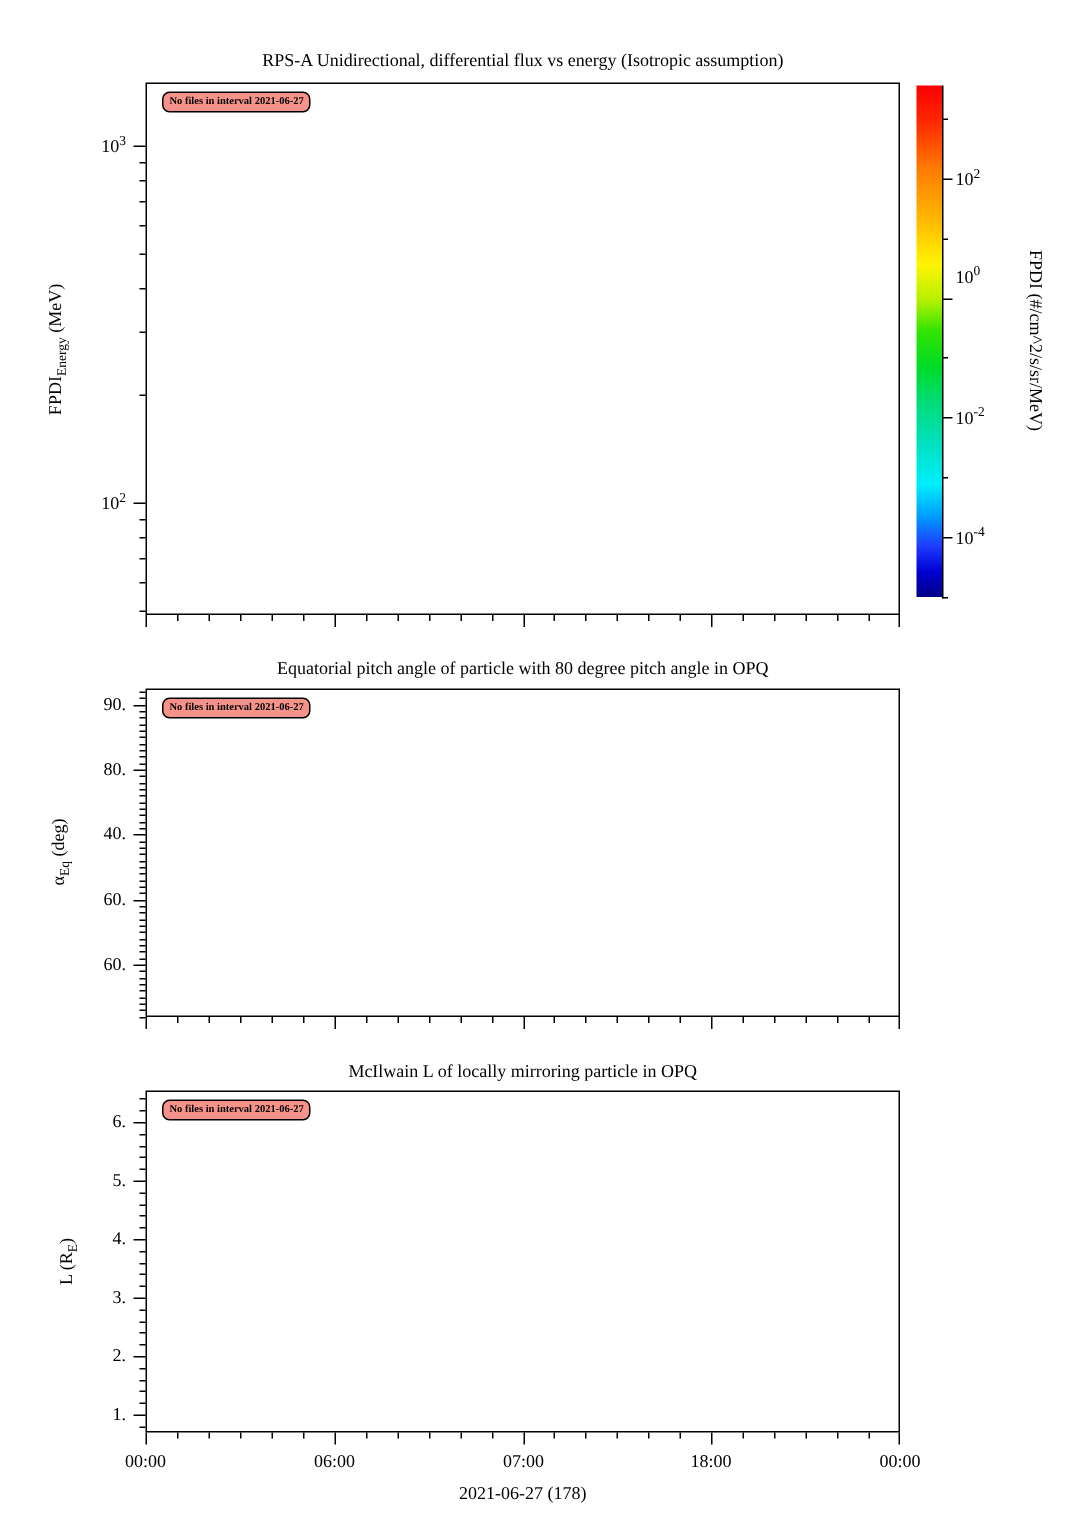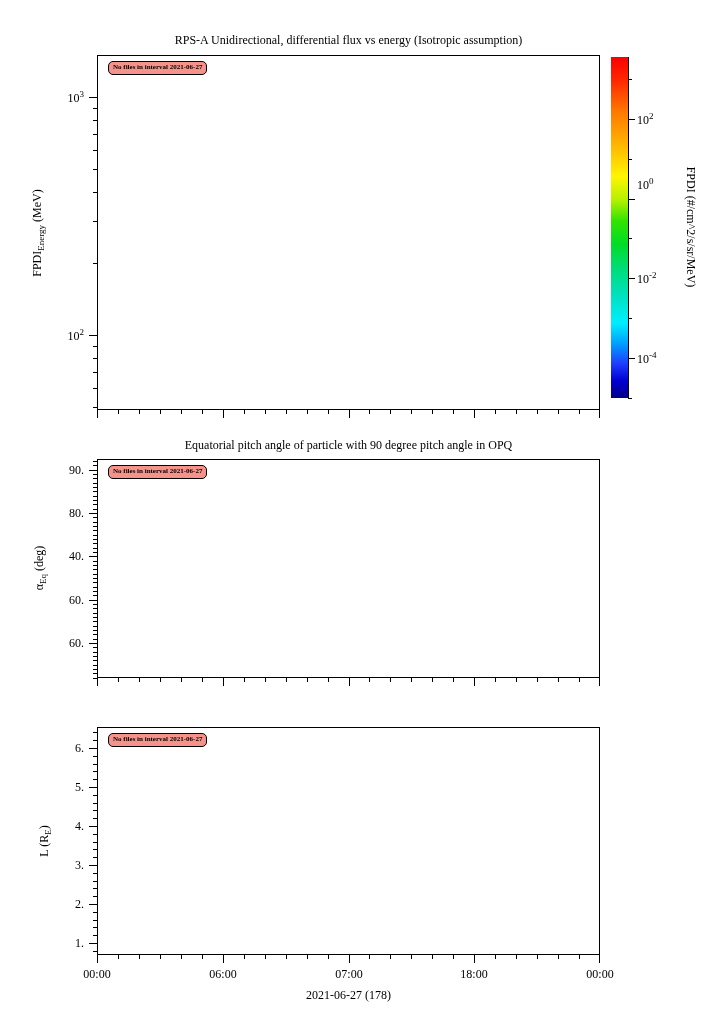--- a/index.html
+++ b/index.html
@@ -58,26 +58,27 @@
   <div class="panel-title" id="title0">RPS-A Unidirectional, differential flux vs energy (Isotropic assumption)</div>
   <div class="plot-box" id="box0">
     <div class="annotation" style="background: rgb(245, 146, 138); border-color: rgb(0, 0, 0); color: rgb(0, 0, 0);">No files in interval 2021-06-27</div>
   </div>
   <div class="ylabel" id="ylabel0">FPDI<sub>Energy</sub> (MeV)</div>
 
   <div id="cbar" style="background: linear-gradient(rgb(250, 0, 0) 0%, rgb(255, 40, 0) 7%, rgb(255, 120, 0) 16%, rgb(255, 170, 0) 24%, rgb(255, 210, 0) 30%, rgb(255, 245, 0) 35%, rgb(180, 240, 0) 42%, rgb(50, 228, 0) 48%, rgb(0, 220, 40) 55%, rgb(0, 220, 120) 62%, rgb(0, 225, 192) 70%, rgb(0, 238, 254) 78%, rgb(0, 160, 255) 84%, rgb(30, 60, 255) 90%, rgb(0, 0, 210) 95%, rgb(0, 0, 135) 100%);"></div>
   <div id="cbar-line"></div>
   <div id="cbar-label">FPDI (#/cm^2/s/sr/MeV)</div>
 
-  <div class="panel-title" id="title1">Equatorial pitch angle of particle with 90 degree pitch angle in OPQ</div>
+  <div class="panel-title" id="title1">Equatorial pitch angle of particle with 80 degree pitch angle in OPQ</div>
   <div class="plot-box" id="box1">
     <div class="annotation" style="background: rgb(245, 146, 138); border-color: rgb(0, 0, 0); color: rgb(0, 0, 0);">No files in interval 2021-06-27</div>
   </div>
   <div class="ylabel" id="ylabel1">α<sub>Eq</sub> (deg)</div>
 
+  <div class="panel-title" id="title2">McIlwain L of locally mirroring particle in OPQ</div>
   <div class="plot-box" id="box2">
     <div class="annotation" style="background: rgb(245, 146, 138); border-color: rgb(0, 0, 0); color: rgb(0, 0, 0);">No files in interval 2021-06-27</div>
   </div>
   <div class="ylabel" id="ylabel2">L (R<sub>E</sub>)</div>
 
   <div class="xtick-label" style="left: 97px;">00:00</div>
   <div class="xtick-label" style="left: 223px;">06:00</div>
   <div class="xtick-label" style="left: 349px;">07:00</div>
   <div class="xtick-label" style="left: 474px;">18:00</div>
   <div class="xtick-label" style="left: 600px;">00:00</div>

